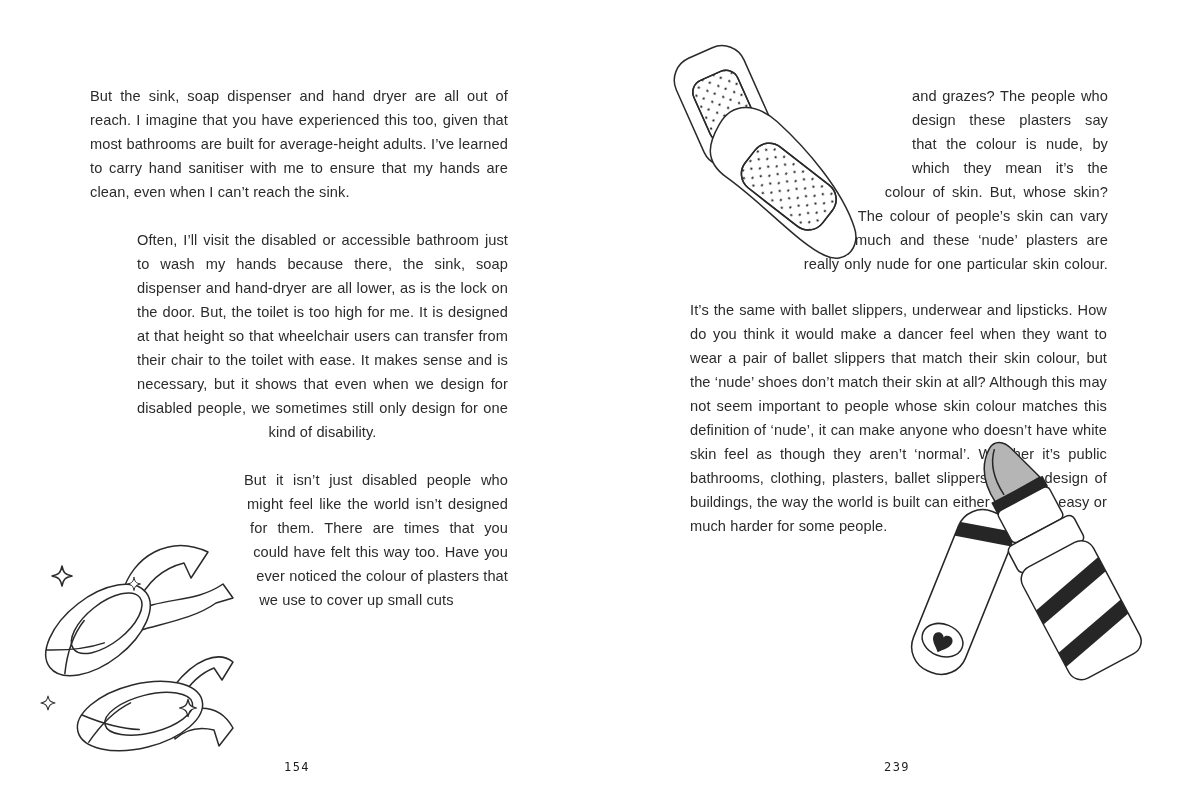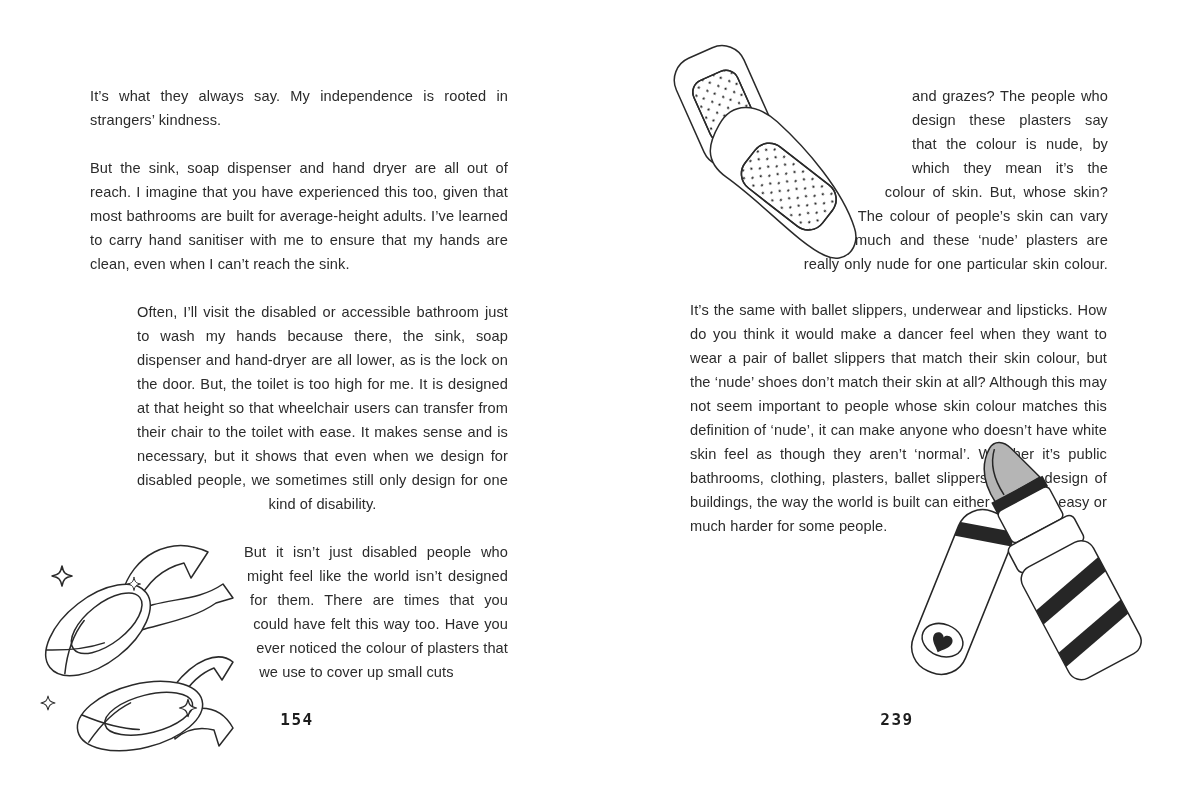--- a/index.html
+++ b/index.html
@@ -27,33 +27,32 @@
   }
   .plaster-spacer{
     float:left;width:222px;height:214px;
     shape-outside:polygon(0 0,222px 0,222px 94px,197px 94px,62px 214px,0 214px);
   }
   .lipstick-spacer{
     float:right;width:250px;height:576px;
     shape-outside:polygon(249px 0,250px 0,250px 576px,6px 576px,6px 432px,111px 312px,249px 312px);
   }
   .page-num{
-    position:absolute;top:710px;width:70px;text-align:center;
+    position:absolute;top:760px;width:70px;text-align:center;
     font-family:"DejaVu Sans Mono","Liberation Mono",monospace;
-    font-weight:bold;font-size:16px;letter-spacing:1.5px;color:#1d1d1d;
+    font-weight:normal;font-size:12px;letter-spacing:1.5px;color:#1d1d1d;
   }
   .page-num.pn-left{left:262px;}
   .page-num.pn-right{left:862px;}
   .illus{position:absolute;}
 </style>
 </head>
 <body>
 
 <div class="page-col col-left">
-  <p class="para">It’s what they always say. My independence is rooted in strangers’ kindness.</p>
   <p class="para">But the sink, soap dispenser and hand dryer are all out of reach. I imagine that you have experienced this too, given that most bathrooms are built for average-height adults. I’ve learned to carry hand sanitiser with me to ensure that my hands are clean, even when I can’t reach the sink.</p>
   <p class="para center-last">Often, I’ll visit the disabled or accessible bathroom just to wash my hands because there, the sink, soap dispenser and hand-dryer are all lower, as is the lock on the door. But, the toilet is too high for me. It is designed at that height so that wheelchair users can transfer from their chair to the toilet with ease. It makes sense and is necessary, but it shows that even when we design for disabled people, we sometimes still only design for one kind of disability.</p>
   <div class="slipper-spacer"></div>
   <p class="para">But it isn’t just disabled people who might feel like the world isn’t designed for them. There are times that you could have felt this way too. Have you ever noticed the colour of plasters that we use to cover up small cuts</p>
 </div>
 
 <svg class="illus" style="left:26px;top:518px;" width="214" height="252" viewBox="0 0 214 252">
   <g fill="none" stroke="#2a2a2a" stroke-width="1.5" stroke-linecap="round" stroke-linejoin="round">
 
     <path fill="#ffffff" d="M96,76 C106,38 144,16 182,34 L165,60 L158,45 C138,50 121,64 111,86 Z"></path>

